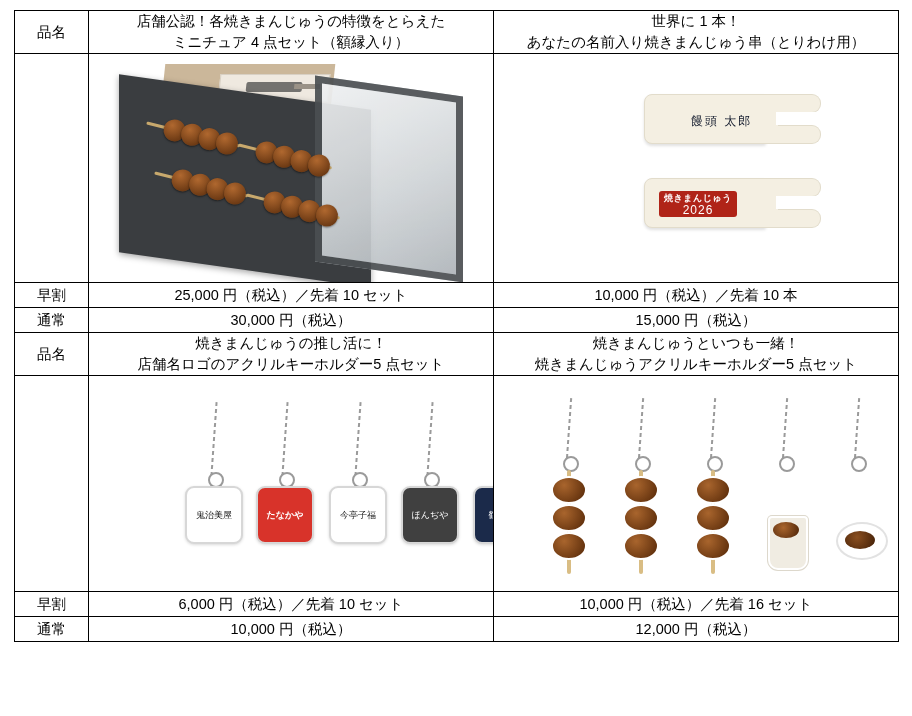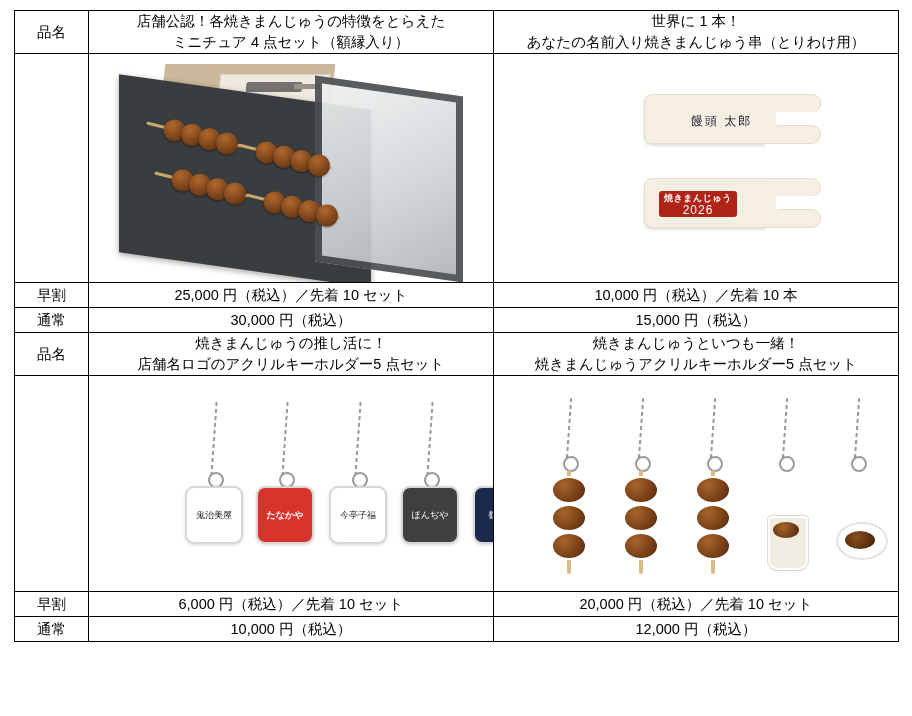--- a/index.html
+++ b/index.html
@@ -641,21 +641,21 @@
                 </div>
               </div>
             </div>
           </div>
         </td>
       </tr>
 
       <tr>
         <td class="label-cell">早割</td>
         <td class="price-cell">6,000 円（税込）／先着 10 セット</td>
-        <td class="price-cell">20,000 円（税込）／先着 10 セット</td>
+        <td class="price-cell">10,000 円（税込）／先着 16 セット</td>
       </tr>
 
       <tr>
         <td class="label-cell">通常</td>
         <td class="price-cell">10,000 円（税込）</td>
         <td class="price-cell">12,000 円（税込）</td>
       </tr>
     </tbody>
   </table>
 </div>

